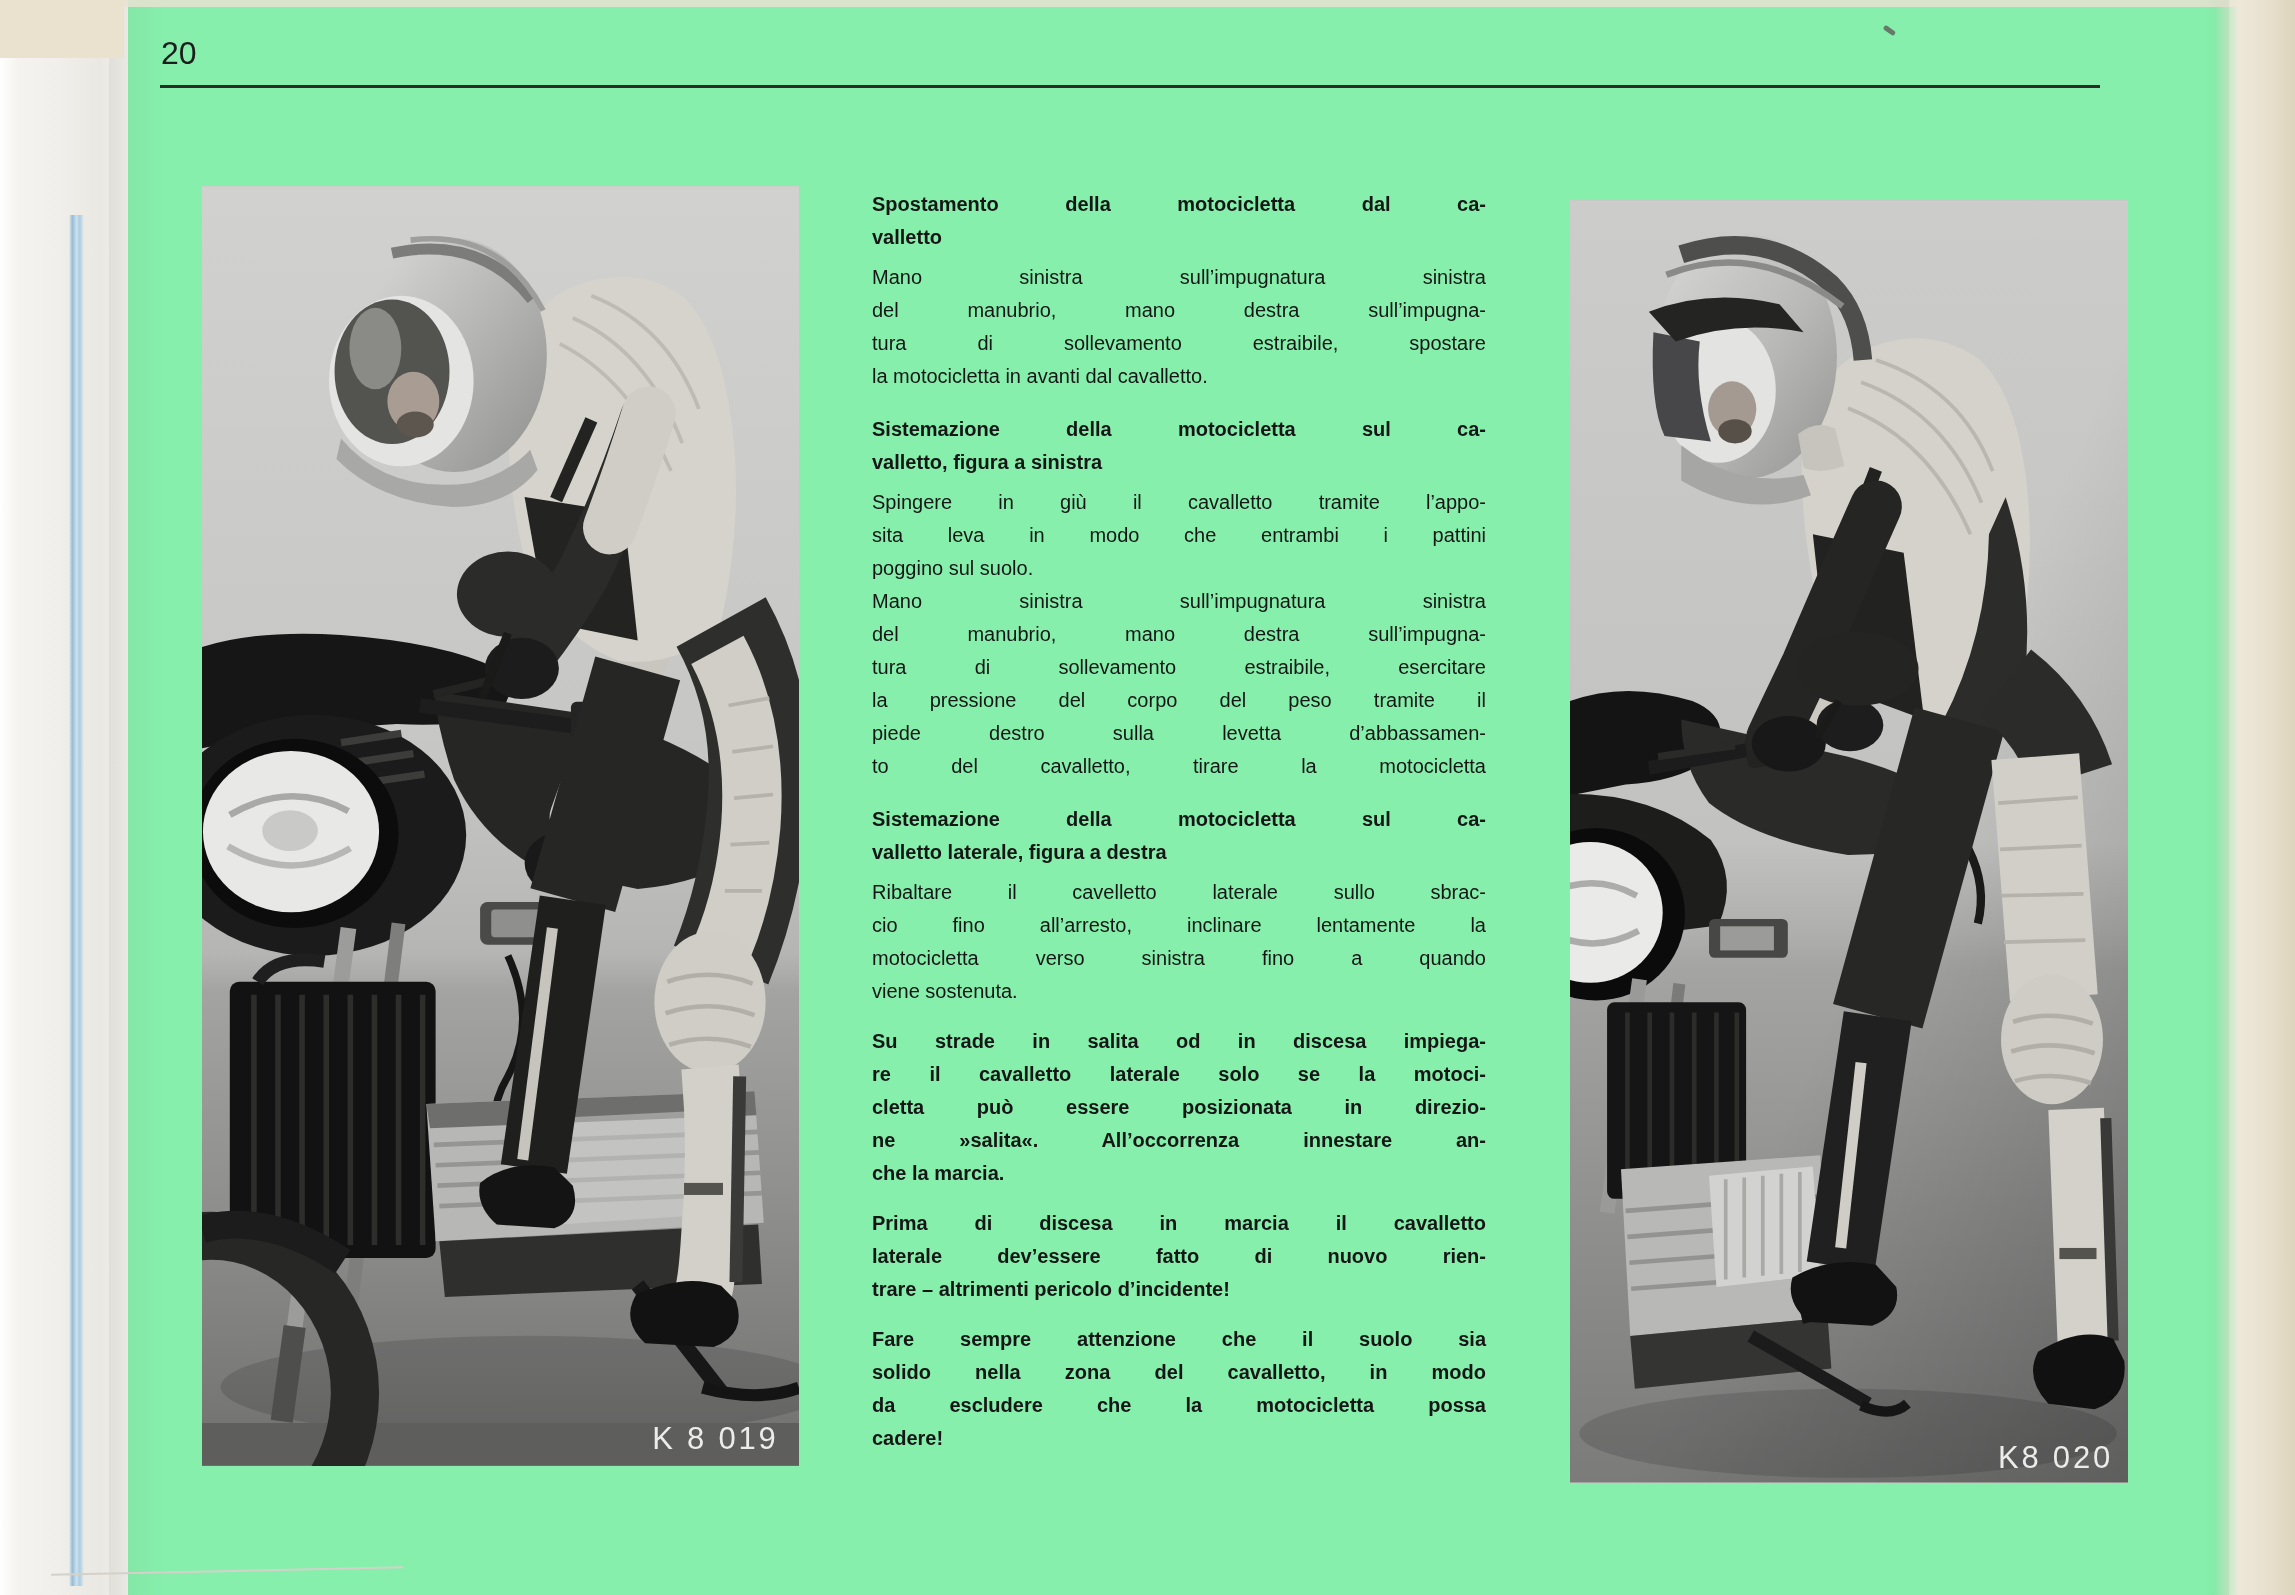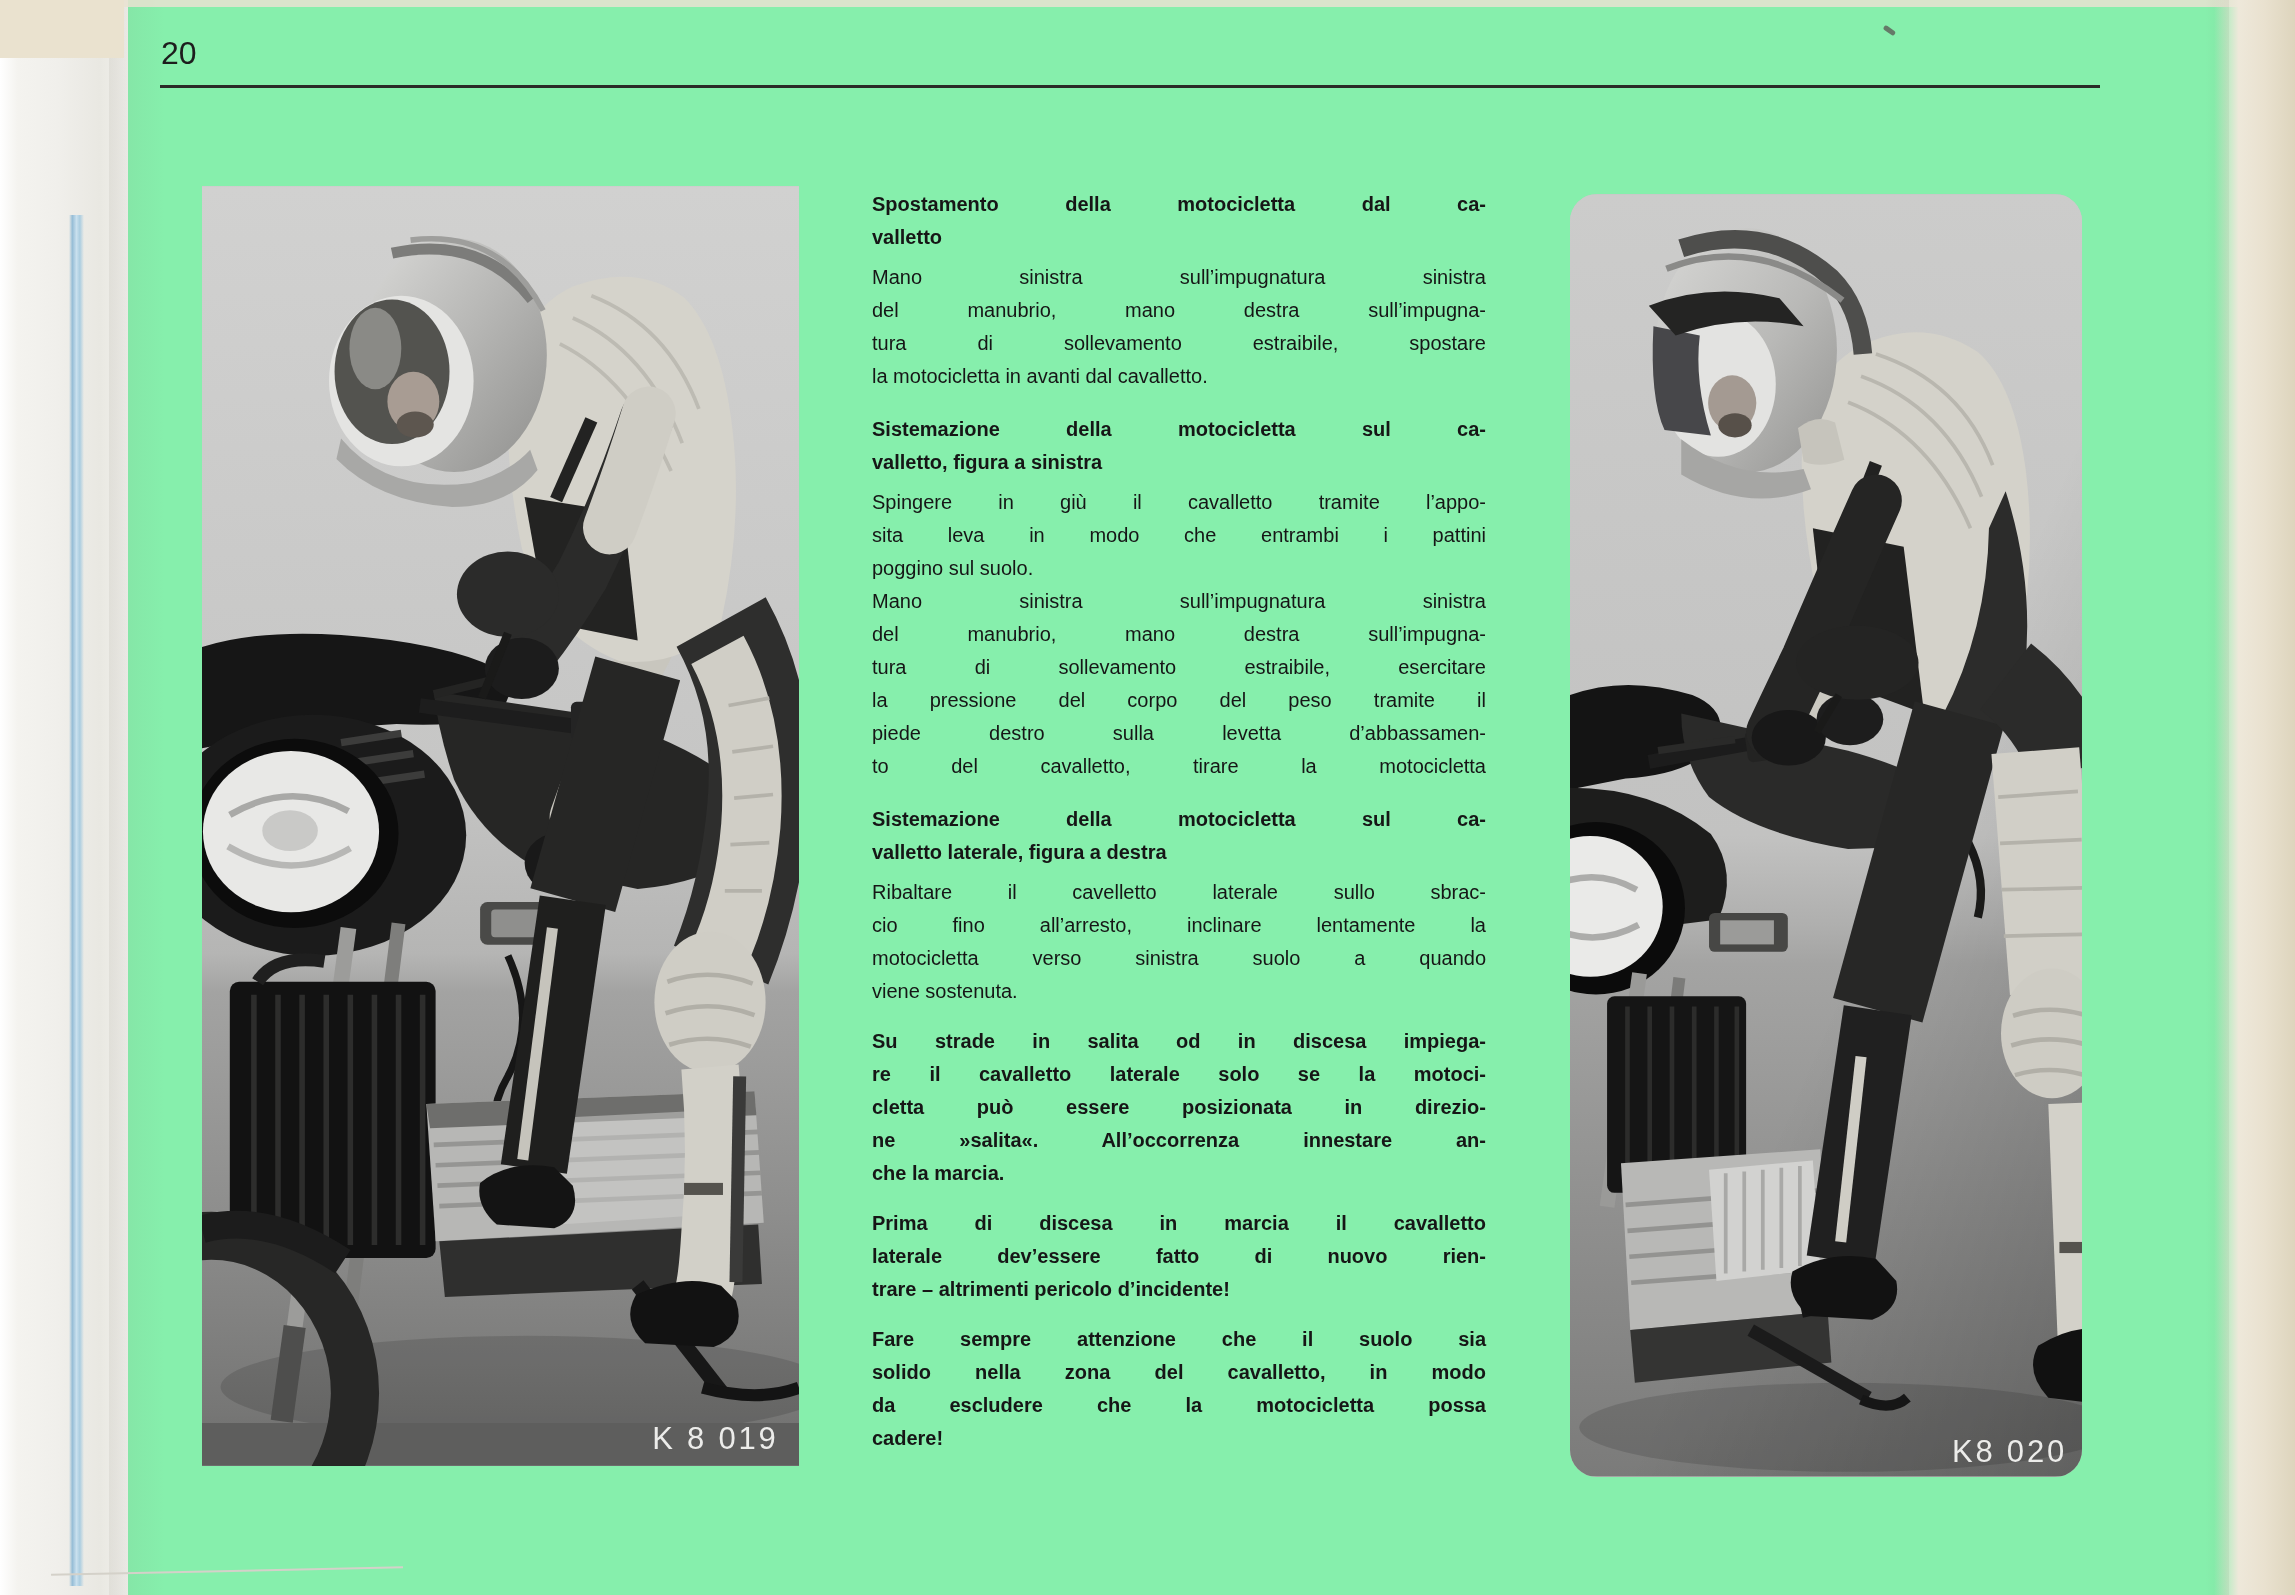--- a/index.html
+++ b/index.html
@@ -35,21 +35,21 @@
   .b-para{margin-top:7.4px;}
   .b-para-cont{margin-top:0;}
   .b-para-bold{margin-top:17px;font-weight:bold;}
   .text-col .tblock:first-child{margin-top:0;}
   .tline{text-align:justify;text-align-last:justify;}
   .tline-end{text-align-last:left;}
 
   
   .photo{position:absolute;overflow:hidden;background:#c7c7c6;}
   .photo-left{left:202px;top:186px;width:597px;height:1280px;}
-  .photo-right{left:1570px;top:194px;width:512px;height:1283px;border-radius:27px;}
+  .photo-right{left:1570px;top:200px;width:558px;height:1283px;}
   .photo svg{display:block;}
   .photo-label{position:absolute;color:#ececea;font-size:31px;letter-spacing:2.8px;}
   .photo-left .photo-label{right:20.4px;bottom:9.3px;text-align:center;}
   .photo-right .photo-label{right:15px;bottom:7.4px;}
 </style>
 </head>
 <body>
 
 <div id="page">
 
@@ -189,21 +189,21 @@
         <div class="tline">piede destro sulla levetta d’abbassamen-</div>
         <div class="tline">to del cavalletto, tirare la motocicletta</div>
       </div>
       <div class="tblock b-heading">
         <div class="tline">Sistemazione della motocicletta sul ca-</div>
         <div class="tline tline-end">valletto laterale, figura a destra</div>
       </div>
       <div class="tblock b-para">
         <div class="tline">Ribaltare il cavelletto laterale sullo sbrac-</div>
         <div class="tline">cio fino all’arresto, inclinare lentamente la</div>
-        <div class="tline">motocicletta verso sinistra suolo a quando</div>
+        <div class="tline">motocicletta verso sinistra fino a quando</div>
         <div class="tline tline-end">viene sostenuta.</div>
       </div>
       <div class="tblock b-para-bold">
         <div class="tline">Su strade in salita od in discesa impiega-</div>
         <div class="tline">re il cavalletto laterale solo se la motoci-</div>
         <div class="tline">cletta può essere posizionata in direzio-</div>
         <div class="tline">ne »salita«. All’occorrenza innestare an-</div>
         <div class="tline tline-end">che la marcia.</div>
       </div>
       <div class="tblock b-para-bold">

